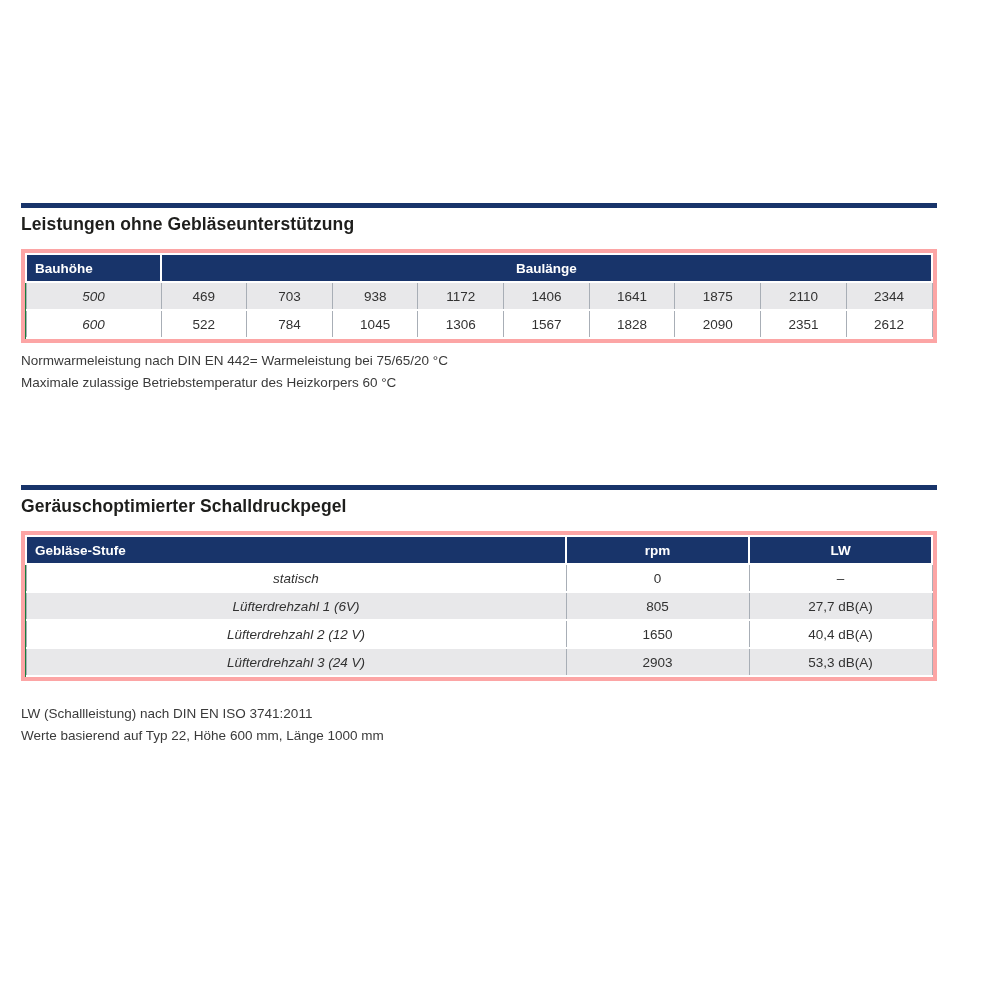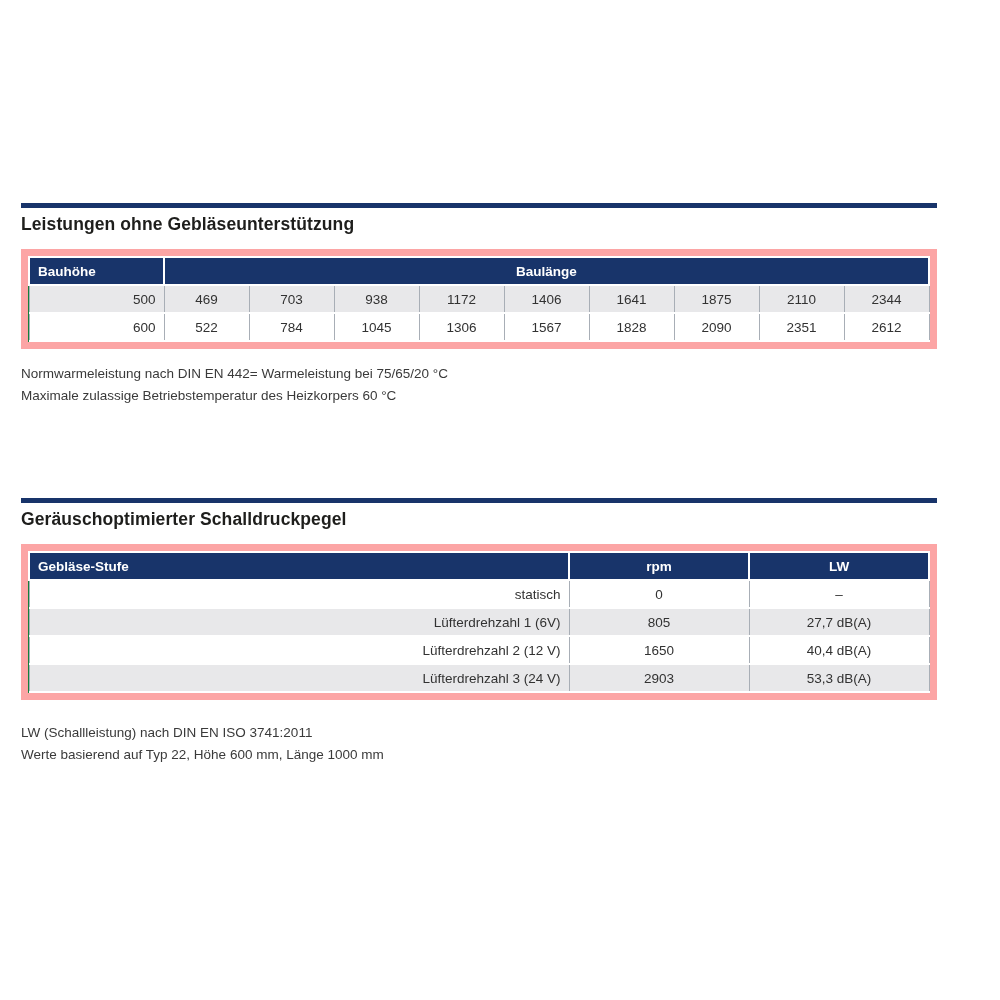--- a/index.html
+++ b/index.html
@@ -19,21 +19,21 @@
 
   .section-title {
     font-size: 17.5px;
     font-weight: bold;
     color: #1e1e1c;
     line-height: 20px;
     margin: 6px 0 15px 0;
     letter-spacing: 0.1px;
   }
 
-  .tbl-wrap { border: 7px solid #fca5a5; background: #15803d; }
+  .tbl-wrap { border: 4px solid #fca5a5; background: #15803d; }
 
   table {
     width: 100%;
     border-collapse: collapse;
     table-layout: fixed;
   }
   th, td {
     height: 24px;
     padding: 1px 8px;
     font-size: 13.5px;
@@ -49,28 +49,28 @@
   }
   th.th-left { text-align: left; }
   td {
     text-align: center;
     color: #323232;
     border-top: 2px solid #ffffff;
     border-bottom: 2px solid #ffffff;
     border-left: 1px solid #a8aeb6;
     border-right: 1px solid #a8aeb6;
   }
-  td.td-left { text-align: right; }
+  td.td-left { text-align: center; font-style: italic; }
   tr.gray td { background: #e8e8ea; }
   tr.white td { background: #ffffff; }
 
   .t1 col.col-label { width: 135px; }
   .t2 col.col-label { width: 540px; }
 
-  .notes { margin-top: 14px; font-size: 13.5px; line-height: 22px; color: #3a3a3a; }
+  .notes { margin-top: 7px; font-size: 13.5px; line-height: 22px; color: #3a3a3a; }
   .notes-2 { margin-top: 22px; }
 </style>
 </head>
 <body>
 
 <div class="page">
 
   <section>
     <div class="rule rule-1"></div>
     <div class="section-title">Leistungen ohne Gebläseunterstützung</div>

